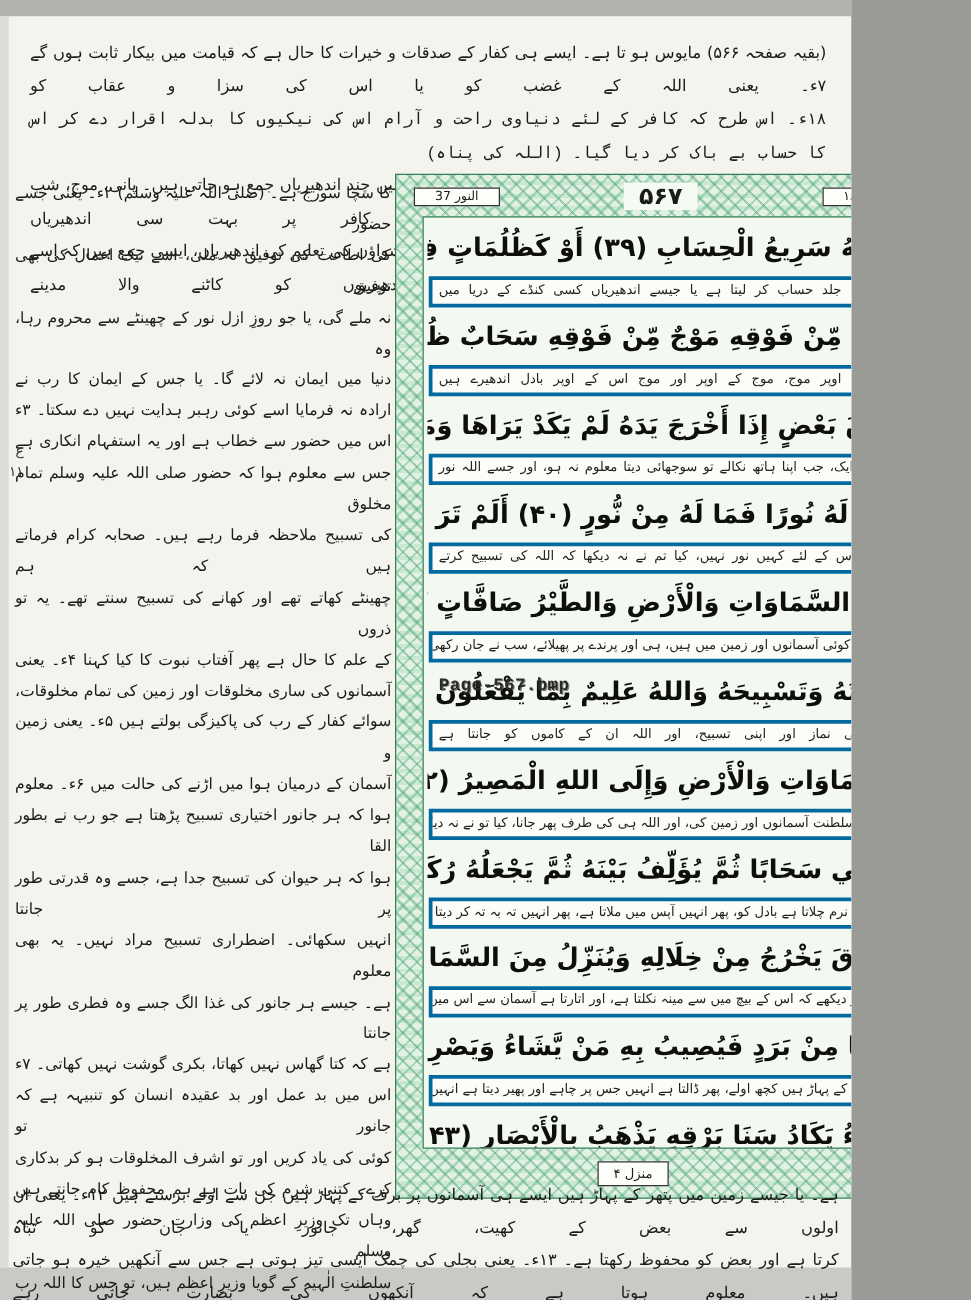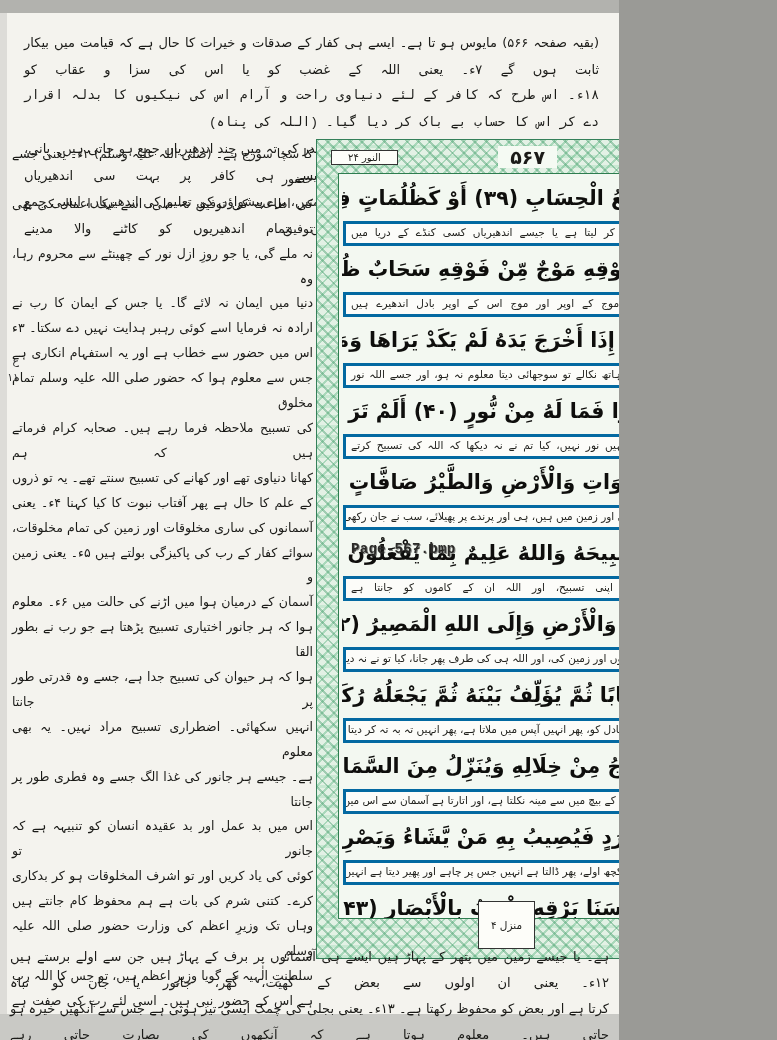--- a/index.html
+++ b/index.html
@@ -1,16 +1,16 @@
 <!DOCTYPE html>
 <html lang="ur" dir="ltr"><head>
 <meta charset="utf-8">
 <style>
   html,body{margin:0;padding:0;background:#9a9a96;}
-  .screen{position:relative;width:619px;height:1040px;background:#f4f3ee;overflow:hidden;
+  .screen{position:relative;width:681px;height:1040px;background:#f4f3ee;overflow:hidden;
           font-family:"DejaVu Sans",sans-serif;color:#1b1b18;}
   .band-top{position:absolute;left:0;top:0;width:777px;height:13px;background:#b2b2ae;}
   .band-bottom{position:absolute;left:0;top:1014px;width:777px;height:26px;background:#c9c9c5;}
   .edge-left{position:absolute;left:0;top:13px;width:7px;height:1001px;background:#dddcd8;}
   .edge-right{position:absolute;left:770px;top:13px;width:7px;height:1001px;background:#e4e3df;}
 
   
   .top-notes{position:absolute;left:24px;right:20px;top:30px;direction:rtl;
              font-size:13px;line-height:26.5px;}
   .top-notes div{text-align:justify;text-align-last:justify;}
@@ -39,21 +39,21 @@
             background:#f3f8f1;border:1px solid #2e7d4f;padding:3px 3px 0 3px;overflow:hidden;}
   .qcontent .arabic{height:42px;line-height:42px;font-size:20.5px;font-weight:bold;direction:rtl;
                     text-align:justify;text-align-last:justify;padding:0 4px;color:#0e0e0c;
                     white-space:nowrap;overflow:hidden;}
   .qcontent .urdu{height:19px;line-height:17px;font-size:10.5px;direction:rtl;
                   border:3px solid #0369a1;background:#fcfcf9;margin:2px 1px;
                   text-align:justify;text-align-last:justify;padding:0 5px;color:#23231f;
                   white-space:nowrap;overflow:hidden;}
   .manzil-wrap{position:absolute;bottom:9px;left:0;right:54px;text-align:center;}
   .manzil{display:inline-block;background:#fdfdf9;border:1px solid #333;
-          font-size:10.5px;padding:17px 12px;direction:rtl;}
+          font-size:10.5px;padding:3px 12px;direction:rtl;}
   .watermark{position:absolute;left:34px;top:401px;font-family:Liberation Mono, monospace;
              font-size:14px;font-weight:bold;color:#2a2a28;letter-spacing:.3px;
              text-shadow:1px 1px 0 rgba(40,40,40,.55);}
 
   
   .bottom-notes{position:absolute;left:10px;right:10px;top:944px;direction:rtl;
                 font-size:13px;line-height:26px;}
   .bottom-notes div{text-align:justify;text-align-last:justify;}
   .bottom-notes div:nth-of-type(3){text-align-last:right;padding-right:250px;}
 </style>
@@ -77,44 +77,45 @@
   <div class="commentary">
 
   <div>کا سچا سورج ہے۔ (صلی اللہ علیہ وسلم) ۲ء۔ یعنی جسے حضور</div>
       <div>کی اطاعت کی توفیق نہ ملی، اسے نیک اعمال کی بھی توفیق</div>
       <div>نہ ملے گی، یا جو روزِ ازل نور کے چھینٹے سے محروم رہا، وہ</div>
       <div>دنیا میں ایمان نہ لائے گا۔ یا جس کے ایمان کا رب نے</div>
       <div>ارادہ نہ فرمایا اسے کوئی رہبر ہدایت نہیں دے سکتا۔ ۳ء</div>
       <div>اس میں حضور سے خطاب ہے اور یہ استفہام انکاری ہے</div>
       <div>جس سے معلوم ہوا کہ حضور صلی اللہ علیہ وسلم تمام مخلوق</div>
       <div>کی تسبیح ملاحظہ فرما رہے ہیں۔ صحابہ کرام فرماتے ہیں کہ ہم</div>
-      <div>کھانا دنیاوی تھے اور کھانے کی تسبیح سنتے تھے۔ یہ تو ذروں</div>
+      <div>چھینٹے کھاتے تھے اور کھانے کی تسبیح سنتے تھے۔ یہ تو ذروں</div>
       <div>کے علم کا حال ہے پھر آفتاب نبوت کا کیا کہنا ۴ء۔ یعنی</div>
       <div>آسمانوں کی ساری مخلوقات اور زمین کی تمام مخلوقات،</div>
       <div>سوائے کفار کے رب کی پاکیزگی بولتے ہیں ۵ء۔ یعنی زمین و</div>
       <div>آسمان کے درمیان ہوا میں اڑنے کی حالت میں ۶ء۔ معلوم</div>
       <div>ہوا کہ ہر جانور اختیاری تسبیح پڑھتا ہے جو رب نے بطور القا</div>
       <div>ہوا کہ ہر حیوان کی تسبیح جدا ہے، جسے وہ قدرتی طور پر جانتا</div>
       <div>انہیں سکھائی۔ اضطراری تسبیح مراد نہیں۔ یہ بھی معلوم</div>
       <div>ہے۔ جیسے ہر جانور کی غذا الگ جسے وہ فطری طور پر جانتا</div>
+      <div>ہے کہ کتا گھاس نہیں کھاتا، بکری گوشت نہیں کھاتی۔ ۷ء</div>
       <div>اس میں بد عمل اور بد عقیدہ انسان کو تنبیہہ ہے کہ جانور تو</div>
       <div>کوئی کی یاد کریں اور تو اشرف المخلوقات ہو کر بدکاری</div>
       <div>کرے۔ کتنی شرم کی بات ہے ہم محفوظ کام جانتے ہیں</div>
       <div>وہاں تک وزیرِ اعظم کی وزارت حضور صلی اللہ علیہ وسلم</div>
       <div>سلطنتِ الٰہیہ کے گویا وزیرِ اعظم ہیں، تو جس کا اللہ رب</div>
       <div>ہے اس کے حضور نبی ہیں۔ اسی لئے رب کی صفت ہے</div>
     </div>
 
   <div class="margin-mark">ع ۱۱</div>
 
   <div class="qframe">
     <div class="qheader">
       <span class="hbox">قد افلح ۱۸</span>
       <span class="pnum">۵۶۷</span>
-      <span class="hbox">النور ۲۴</span>
+      <span class="hbox">النور 37</span>
     </div>
     <div class="qcontent">
 
     <div class="arabic">وَاللهُ سَرِيعُ الْحِسَابِ (۳۹) أَوْ كَظُلُمَاتٍ فِي بَحْرٍ لُجِّيٍّ يَغْشَاهُ</div>
         <div class="urdu">اور اللہ جلد حساب کر لیتا ہے یا جیسے اندھیریاں کسی کنڈے کے دریا میں</div>
         <div class="arabic">مَوْجٌ مِّنْ فَوْقِهِ مَوْجٌ مِّنْ فَوْقِهِ سَحَابٌ ظُلُمَاتٌ بَعْضُهَا</div>
         <div class="urdu">اس کے اوپر موج، موج کے اوپر اور موج اس کے اوپر بادل اندھیرے ہیں</div>
         <div class="arabic">فَوْقَ بَعْضٍ إِذَا أَخْرَجَ يَدَهُ لَمْ يَكَدْ يَرَاهَا وَمَنْ لَّمْ يَجْعَلِ</div>
         <div class="urdu">ایک پر ایک، جب اپنا ہاتھ نکالے تو سوجھائی دیتا معلوم نہ ہو، اور جسے اللہ نور</div>
         <div class="arabic">اللهُ لَهُ نُورًا فَمَا لَهُ مِنْ نُّورٍ (۴۰) أَلَمْ تَرَ أَنَّ اللهَ يُسَبِّحُ لَهُ مَنْ</div>

